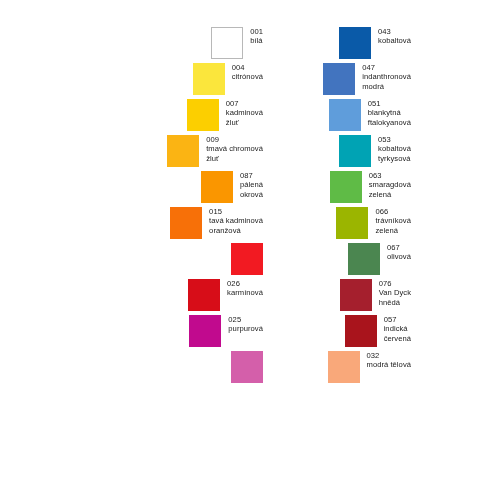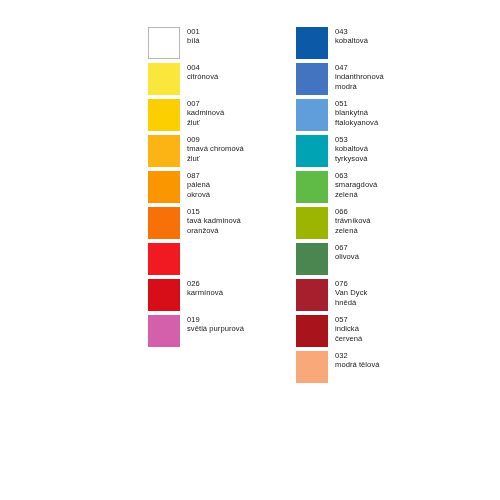--- a/index.html
+++ b/index.html
@@ -29,20 +29,21 @@
     top: 27px;
     display: flex;
     flex-direction: row;
     gap: 33px;
   }
 
   .swatch-column {
     display: flex;
     flex-direction: column;
     width: 115px;
+    align-items: flex-end;
   }
 
   .swatch-row {
     display: flex;
     flex-direction: row;
     align-items: flex-start;
     height: 36px;
   }
 
   .swatch-chip {
@@ -136,25 +137,28 @@
           <div class="swatch-chip" style="background: rgb(242, 26, 34);"></div>
         </div>
         <div class="swatch-row">
           <div class="swatch-chip" style="background: rgb(215, 13, 24);"></div>
           <div class="swatch-text">
             <span class="swatch-code">026</span>
             <span class="swatch-name">karmínová</span>
           </div>
         </div>
         <div class="swatch-row">
+          <div class="swatch-chip" style="background: rgb(193, 10, 142);"></div>
+          <div class="swatch-text">
+            <span class="swatch-code">025</span>
+            <span class="swatch-name">purpurová</span>
+          </div>
+        </div>
+        <div class="swatch-row">
           <div class="swatch-chip" style="background: rgb(212, 95, 170);"></div>
-          <div class="swatch-text">
-            <span class="swatch-code">019</span>
-            <span class="swatch-name">světlá purpurová</span>
-          </div>
         </div>
       </div>
     <div class="swatch-column" id="col-right">
         <div class="swatch-row">
           <div class="swatch-chip" style="background: rgb(10, 90, 168);"></div>
           <div class="swatch-text">
             <span class="swatch-code">043</span>
             <span class="swatch-name">kobaltová</span>
           </div>
         </div>

